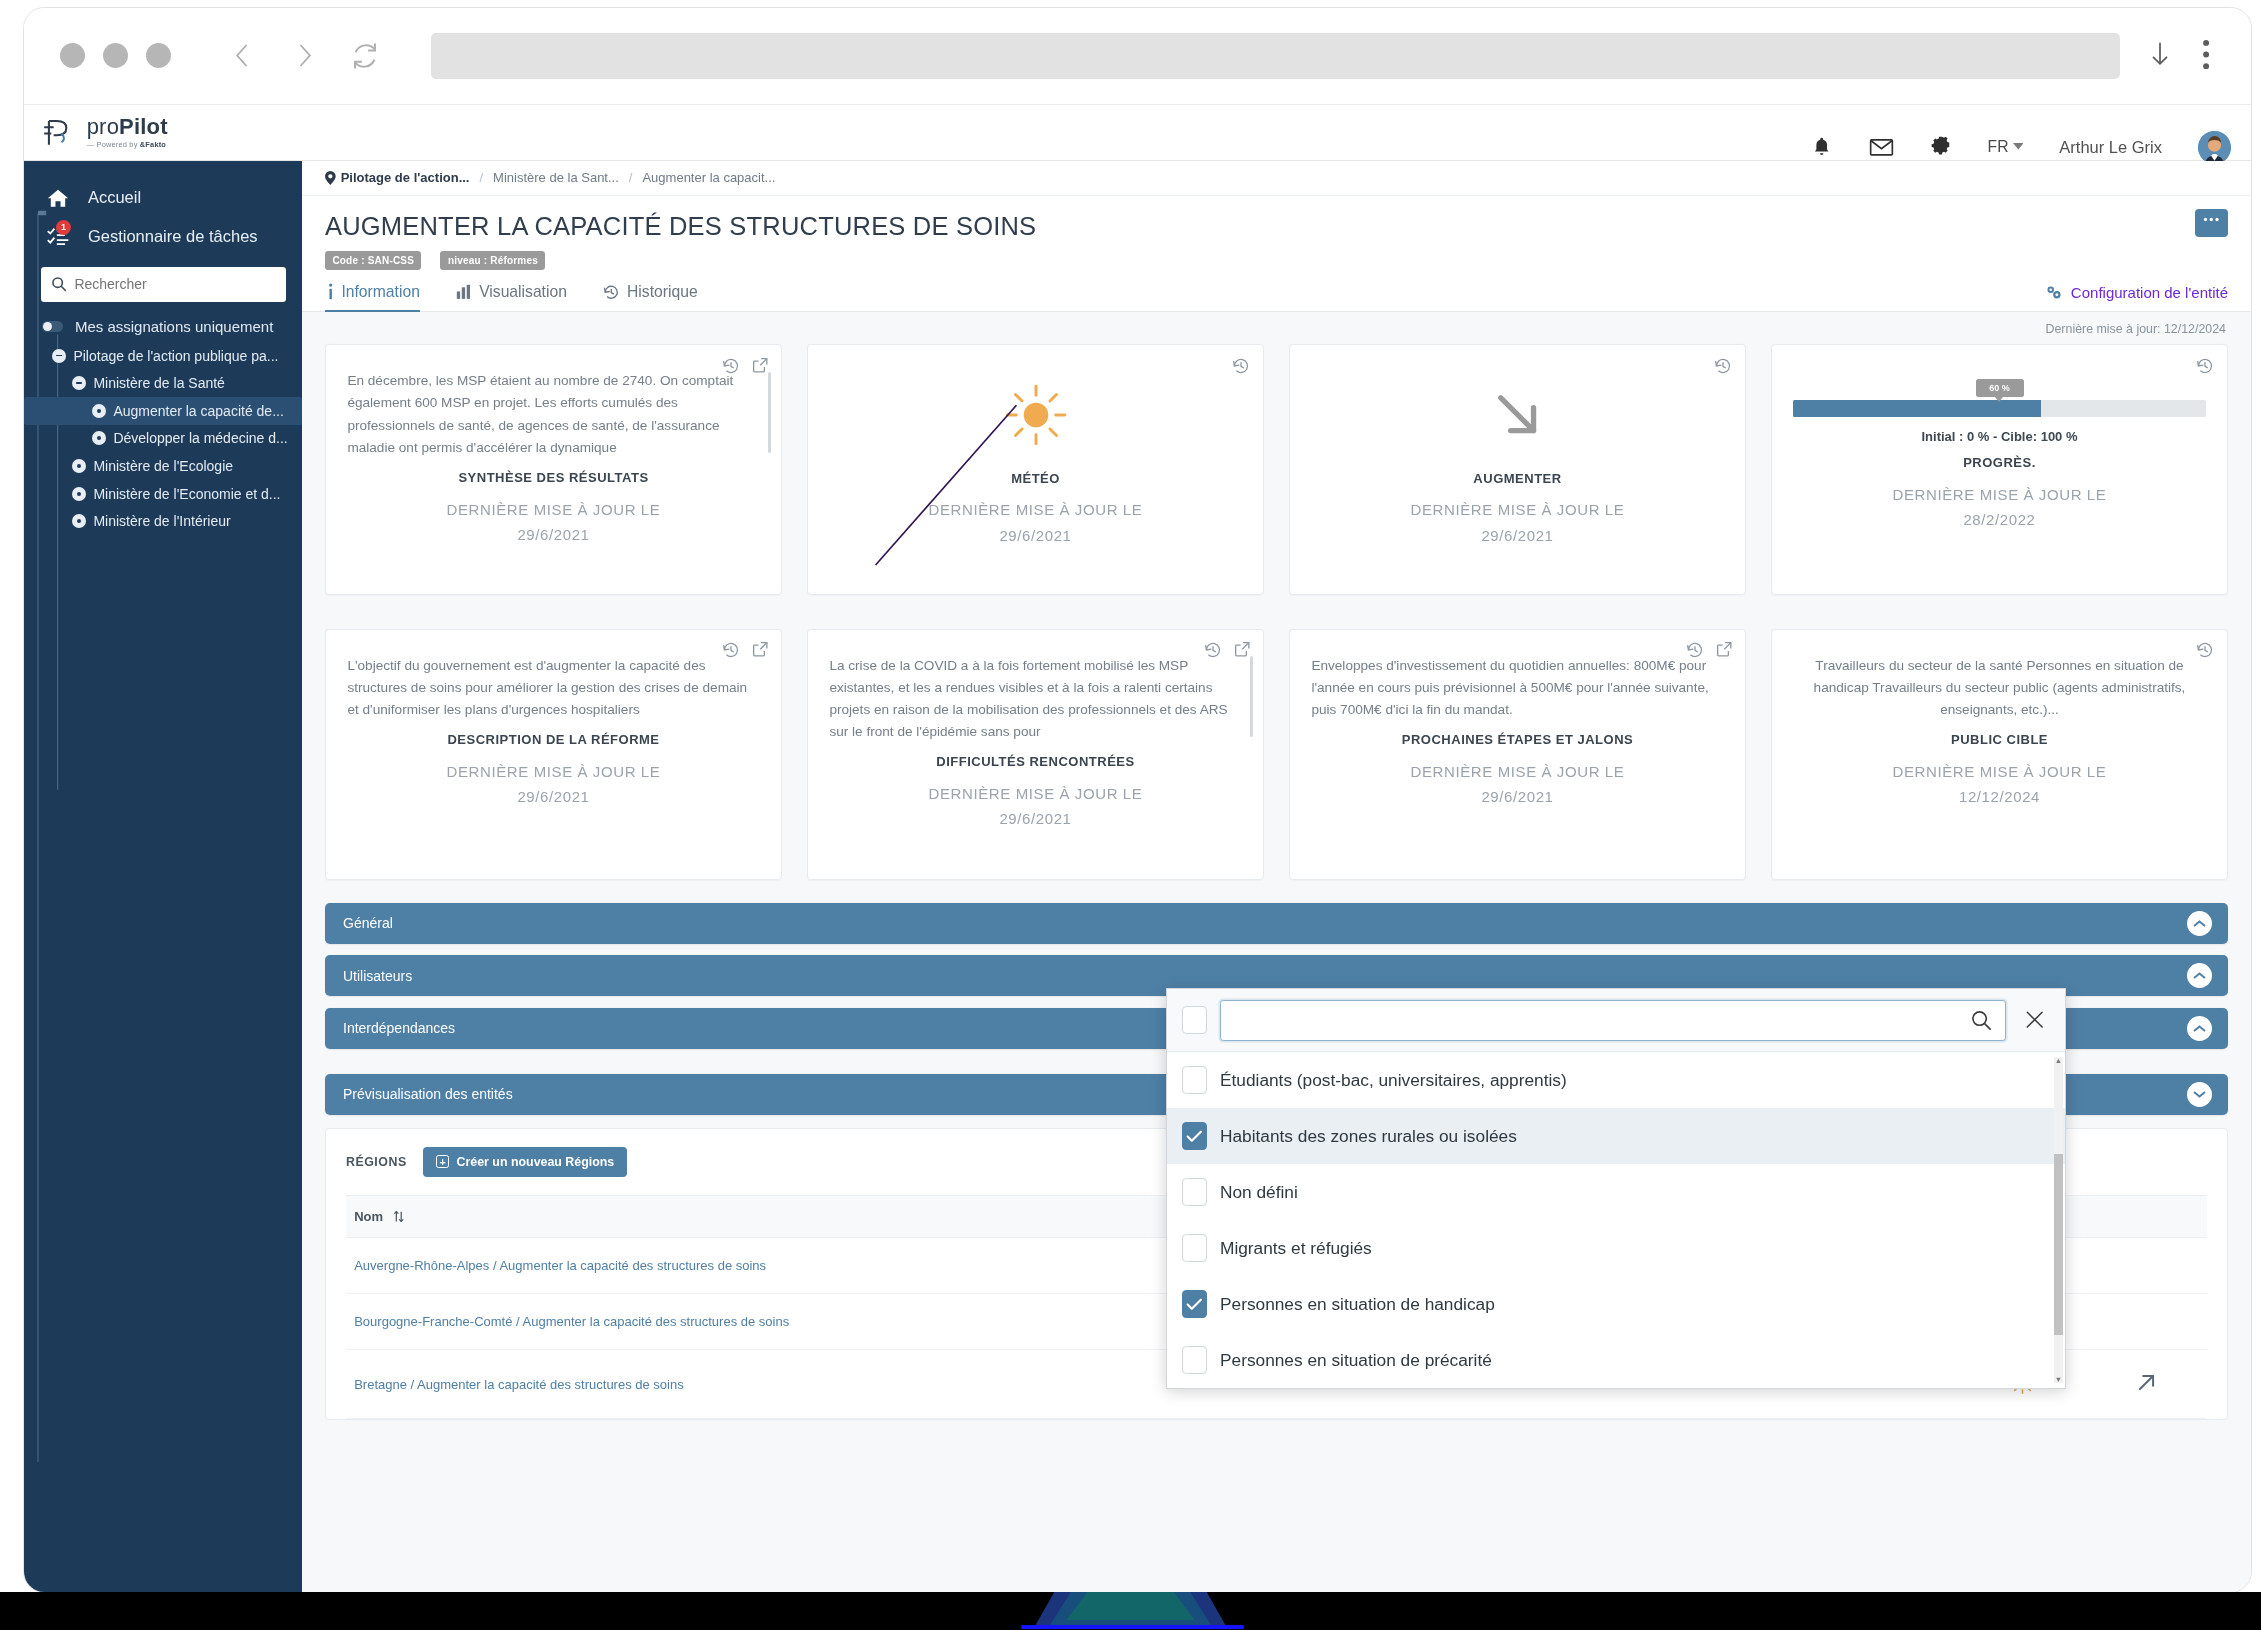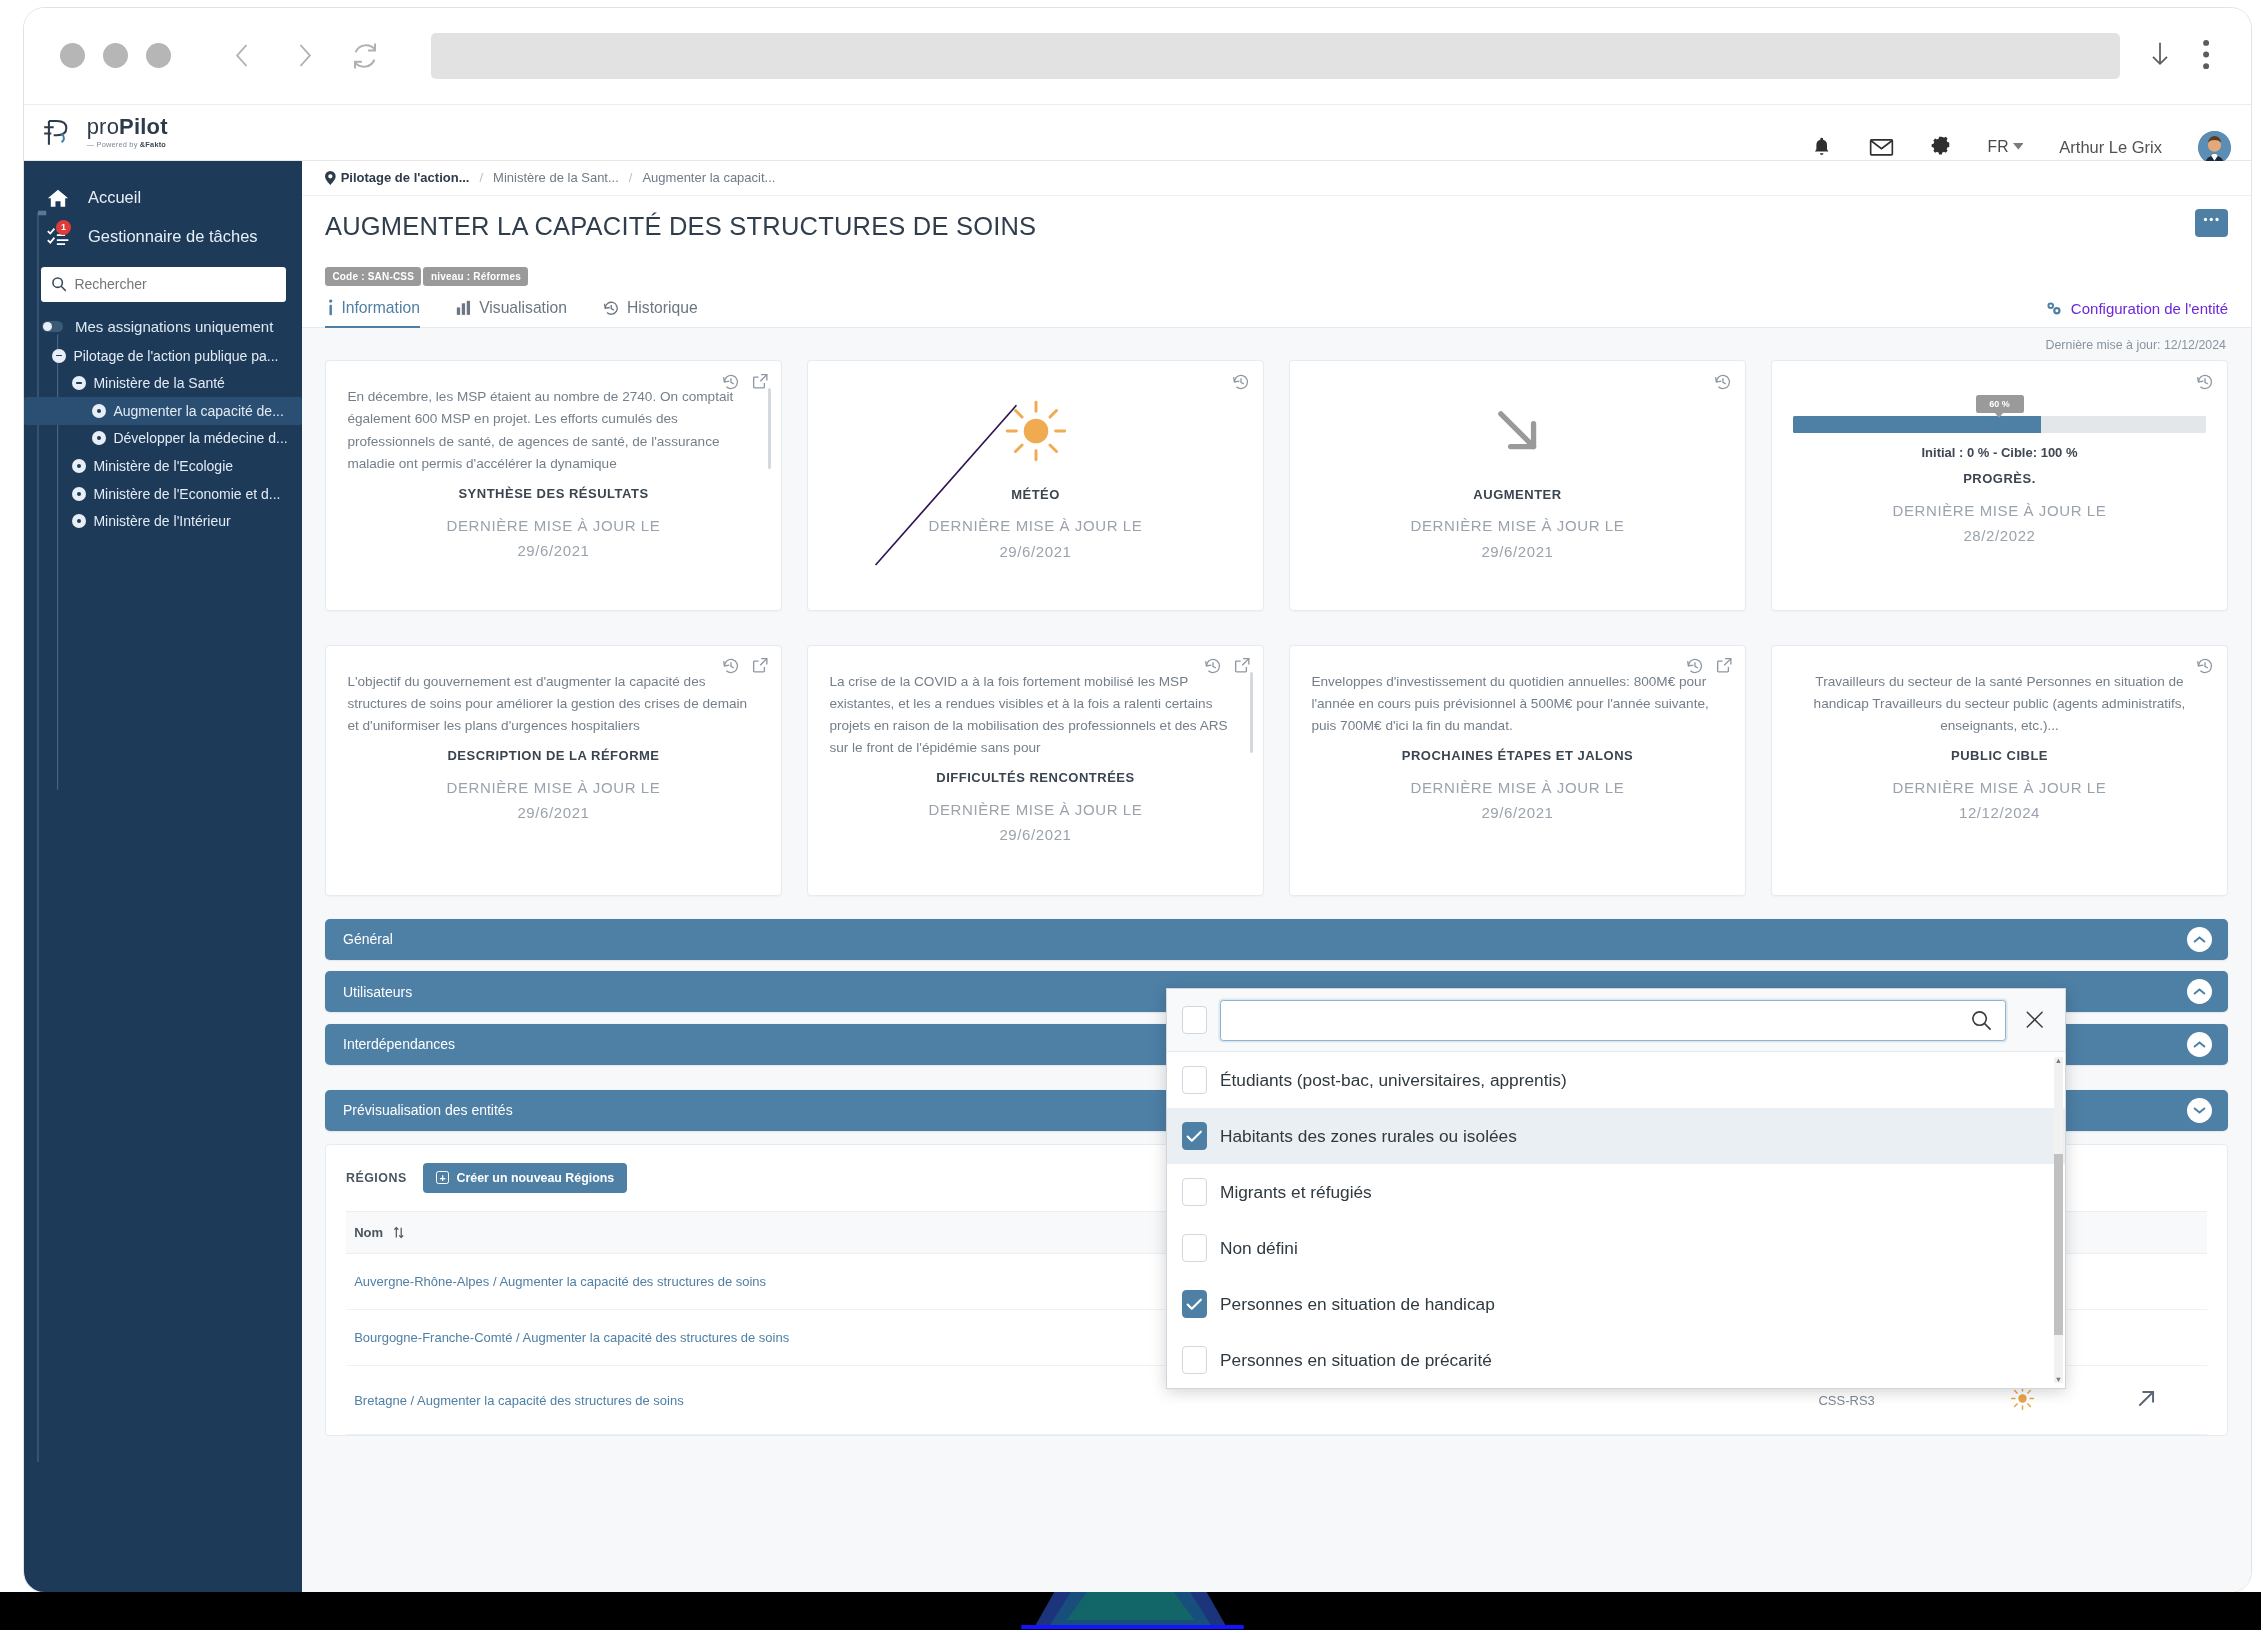--- a/index.html
+++ b/index.html
@@ -113,21 +113,21 @@
   .main { flex: 1; background: #f6f8fa; overflow: hidden; position: relative; }
   .breadcrumb {
     background: #fff; height: 35px; display: flex; align-items: center; gap: 10px;
     padding: 0 23px; font-size: 13px; color: #6f7b88; border-bottom: 0.8px solid #eef1f4;
   }
   .breadcrumb .first { color: #2d3b4a; font-weight: 700; display:flex; align-items:center; gap:5px;}
   .breadcrumb .sep { color: #b8c1ca; }
 
   .title-block { background: #fff; padding: 16.5px 23px 0 23px; position: relative; }
   .page-title { font-size: 25.5px; color: #2f3d4c; letter-spacing: 0.2px; font-weight: 400; }
-  .badges { display: flex; gap: 2px; margin-top: 26px; }
+  .badges { display: flex; gap: 19px; margin-top: 10px; }
   .pill {
     background: #9a9a9a; color: #fff; font-size: 10px; font-weight: 700; padding: 4.1px 7.4px;
     border-radius: 3.3px; letter-spacing: 0.2px;
   }
   .ellipsis-btn {
     position: absolute; right: 23px; top: 13px; width: 33px; height: 28px; border-radius: 4.1px;
     background: #4e7fa5; color: #fff; display: flex; align-items: center; justify-content: center;
     font-size: 16.5px; letter-spacing: 0.8px; line-height: 0; padding-bottom: 6.6px;
   }
   .tabs-row {
@@ -873,25 +873,25 @@
      <div class="popt sel">
        <span class="cb checked">
             <svg width="16.5" height="12.4" viewBox="0 0 20 15" fill="none" stroke="#fff" stroke-width="2.6" stroke-linecap="round" stroke-linejoin="round">
               <polyline points="2,8 7,13 18,2"></polyline>
             </svg>
           </span>
        <span class="popt-label">Habitants des zones rurales ou isolées</span>
      </div>
      <div class="popt">
        <span class="cb"></span>
-       <span class="popt-label">Migrants et réfugiés</span>
+       <span class="popt-label">Non défini</span>
      </div>
      <div class="popt">
        <span class="cb"></span>
-       <span class="popt-label">Non défini</span>
+       <span class="popt-label">Migrants et réfugiés</span>
      </div>
      <div class="popt">
        <span class="cb checked">
             <svg width="16.5" height="12.4" viewBox="0 0 20 15" fill="none" stroke="#fff" stroke-width="2.6" stroke-linecap="round" stroke-linejoin="round">
               <polyline points="2,8 7,13 18,2"></polyline>
             </svg>
           </span>
        <span class="popt-label">Personnes en situation de handicap</span>
      </div>
      <div class="popt">

